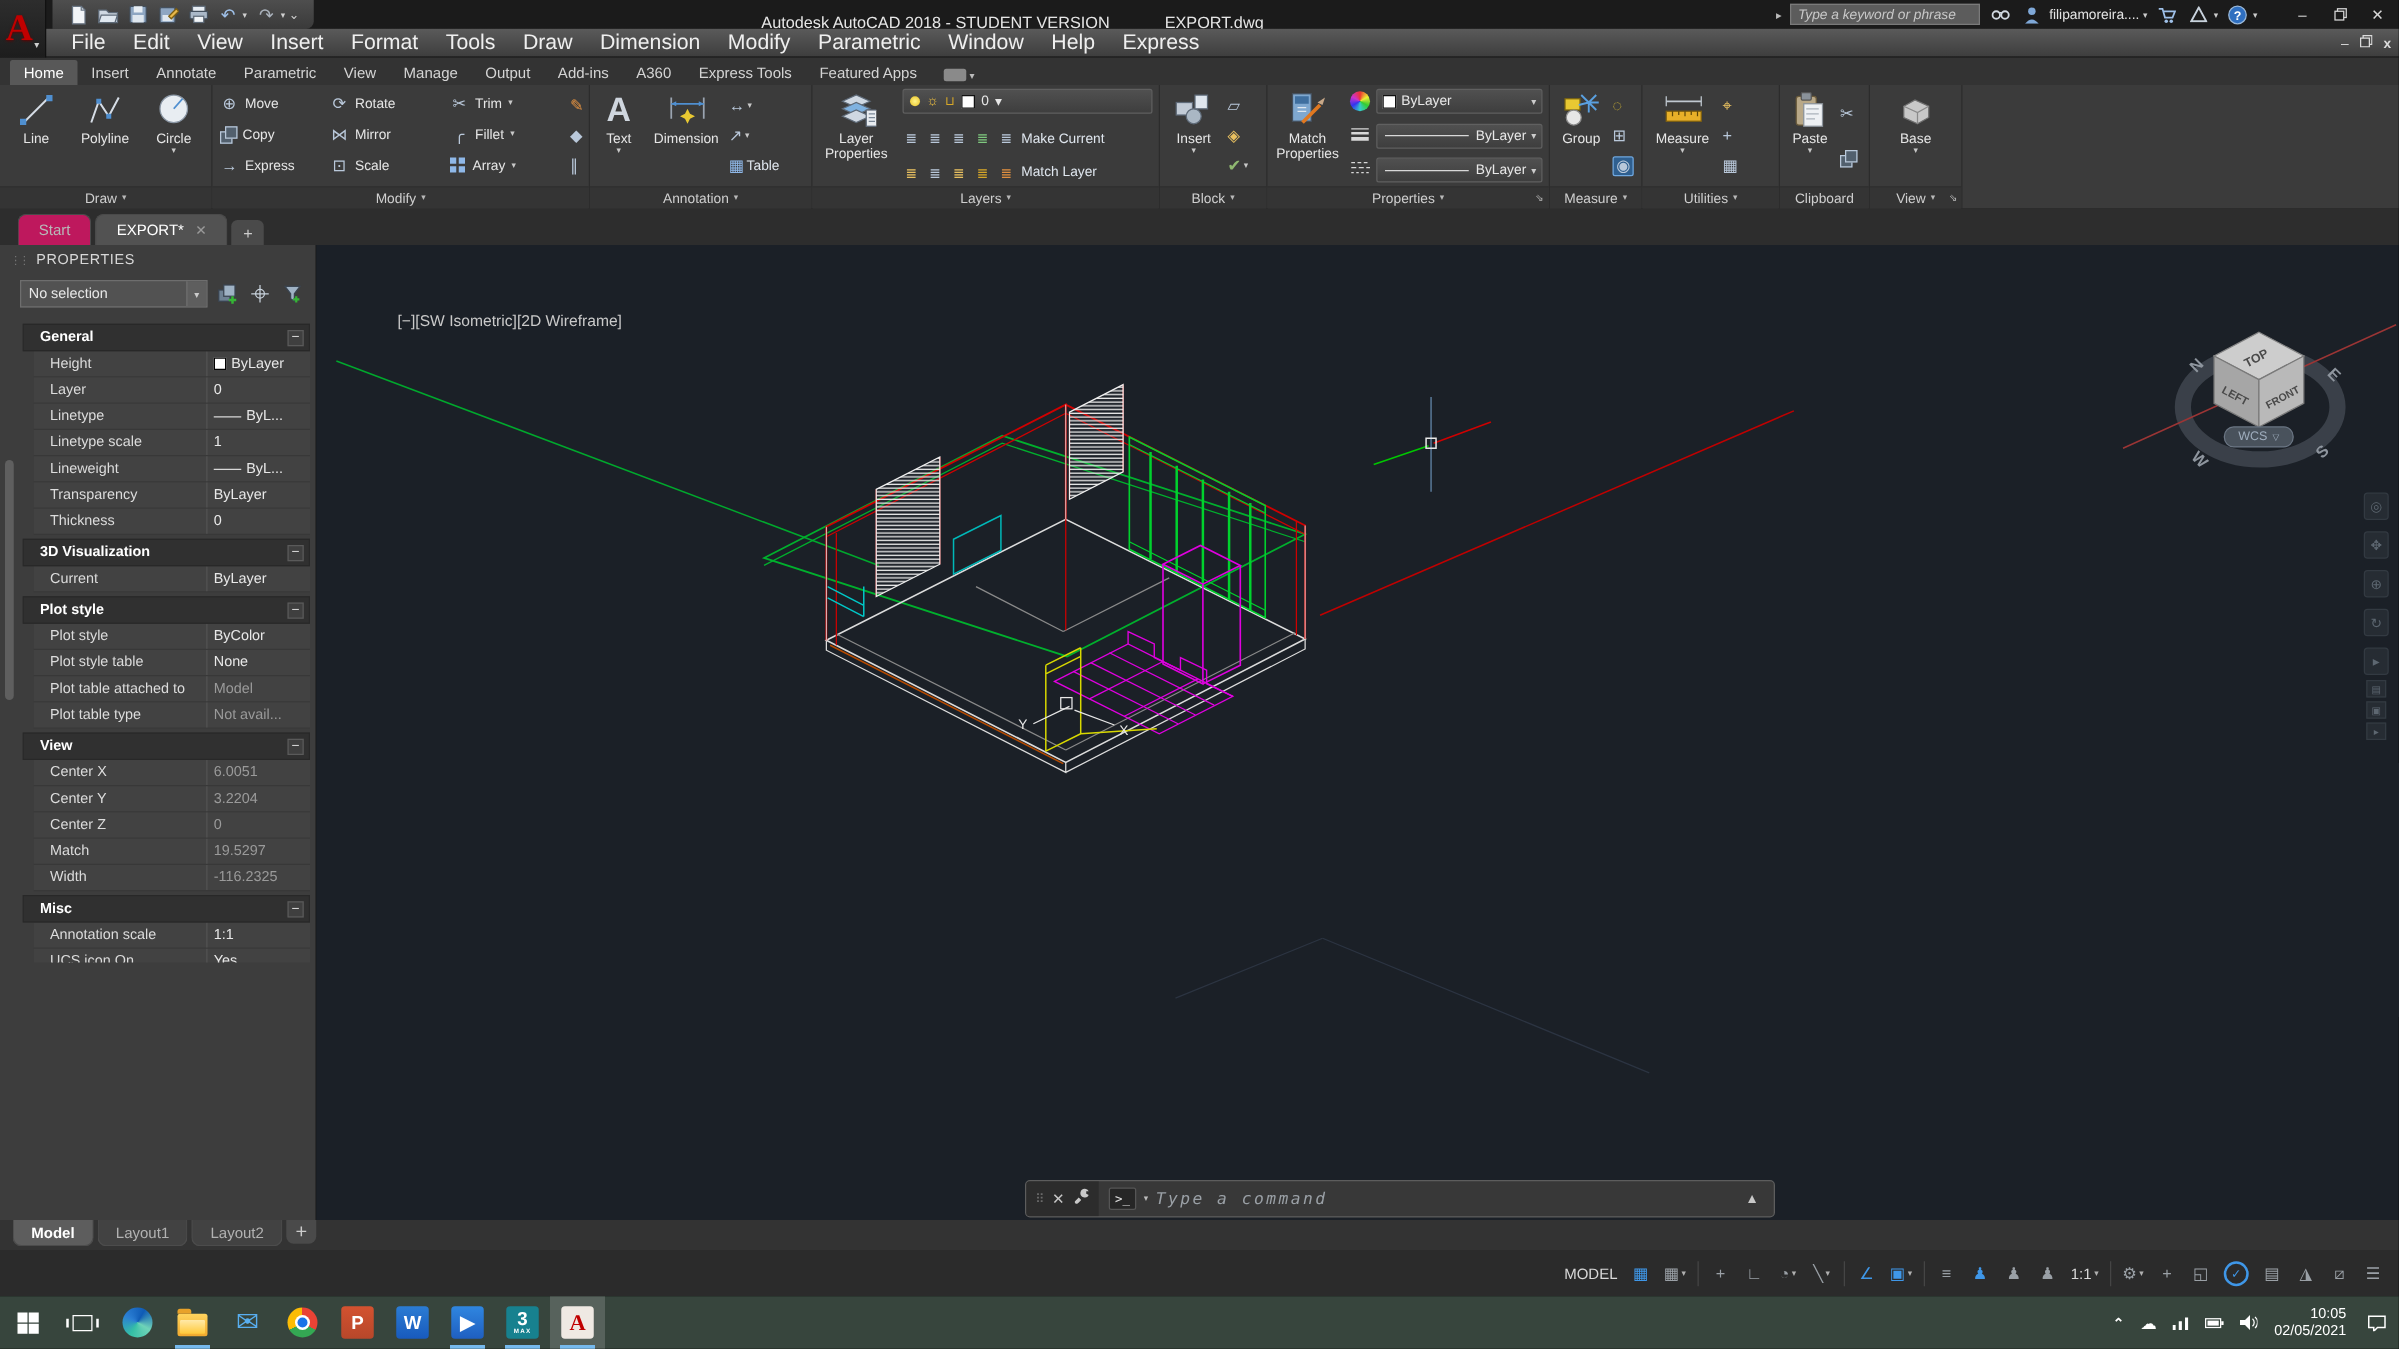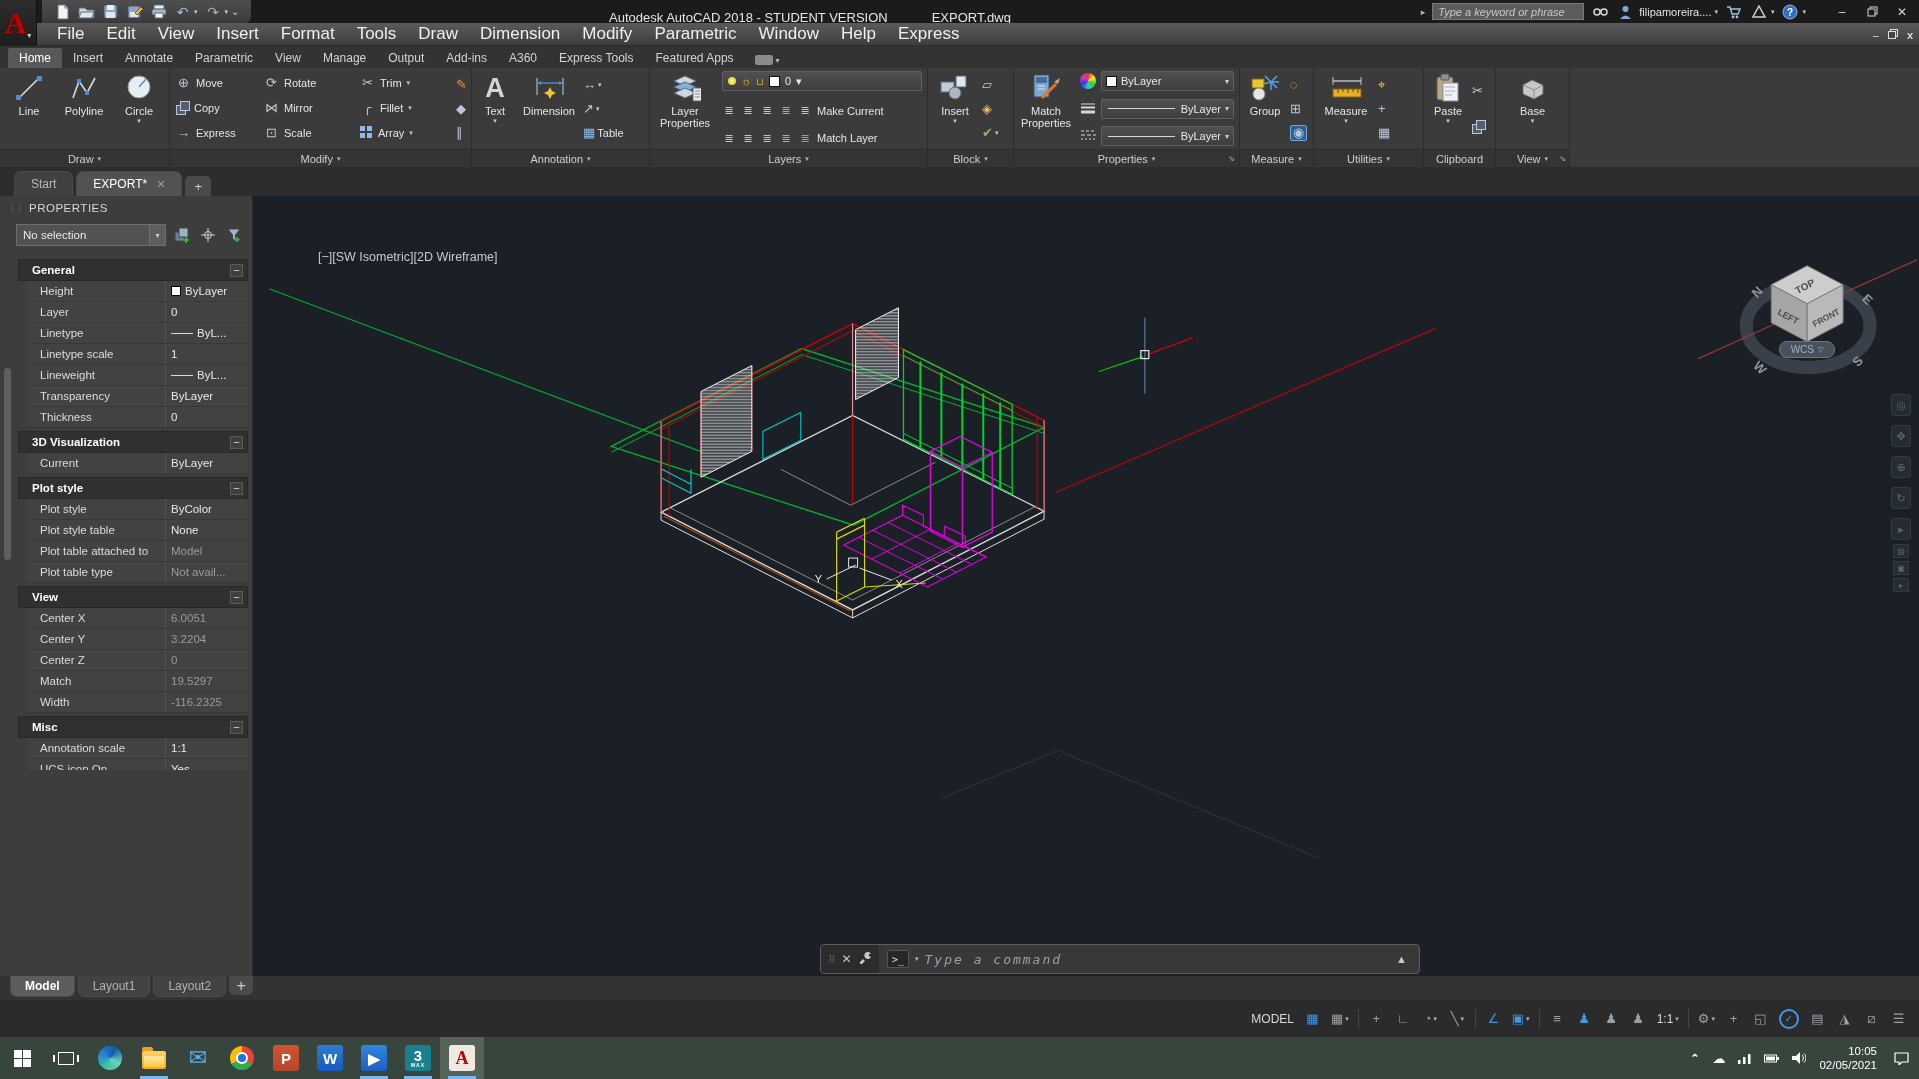--- a/index.html
+++ b/index.html
@@ -77,21 +77,21 @@
   .lay-combo{height:20px;background:linear-gradient(#505050,#3e3e3e);border:1px solid #606060;border-radius:2px;
     display:flex;align-items:center;gap:5px;padding:0 5px;font-size:11px;color:#e8e8e8}
   .bulb{width:8px;height:8px;border-radius:50%;background:radial-gradient(#fff48a,#e8c020);flex:none}
   .sun{color:#f0c040;font-size:11px}
   .lock{color:#d8a828;font-size:10px}
   .selhl{background:#2f5f8f;border:1px solid #6fa8e0;border-radius:2px}
 
   
   #filetabs{top:167px;height:29px;background:#2d2d2d;display:flex;align-items:flex-end;padding-left:14px;gap:3px}
   .ftab{height:25px;padding:0 16px;display:flex;align-items:center;gap:9px;font-size:12px;color:#b8b8b8;
-    background:#404040;border-radius:7px 7px 0 0;border:1px solid #4a4a4a;border-bottom:none}
+    background:#be185d;border-radius:7px 7px 0 0;border:1px solid #4a4a4a;border-bottom:none}
   .ftab.active{background:#525252;color:#fff}
   .ftab .fx{font-size:11px;color:#9a9a9a}
   #newtab{width:26px;height:20px;background:#4a4a4a;border-radius:5px 5px 0 0;display:flex;align-items:center;
     justify-content:center;color:#ccc;font-size:13px;margin-bottom:0px}
 
   
   #main{top:196px;height:780px}
   #palette{position:absolute;left:0;top:0;width:253px;height:780px;background:#3d3d3d;border-right:1px solid #2a2a2a}
   #pal-header{height:24px;display:flex;align-items:center;padding-left:8px;gap:7px;color:#d8d8d8;font-size:11.5px;letter-spacing:.5px}
   .gripdots{color:#777;font-size:9px;letter-spacing:-2px}

